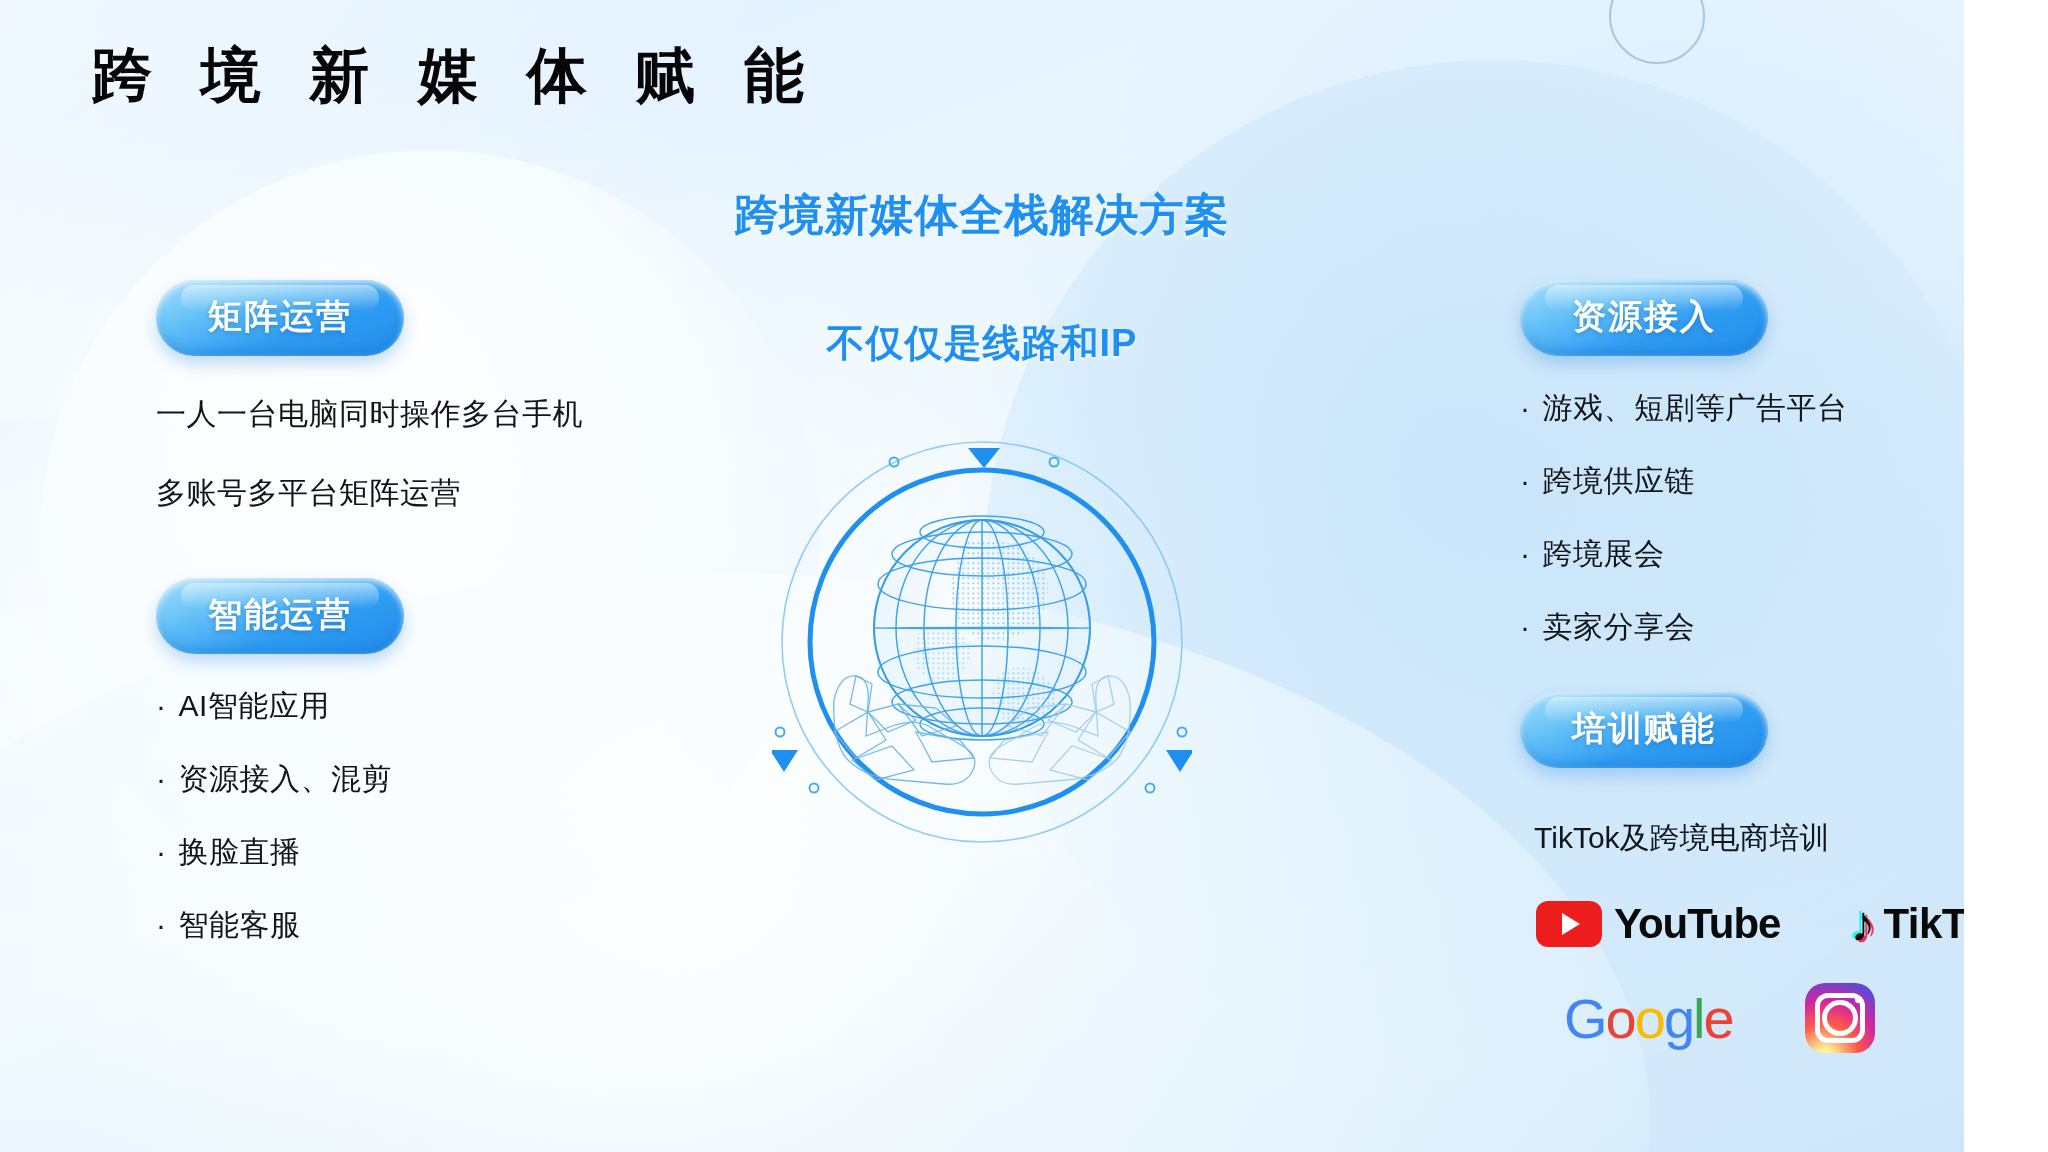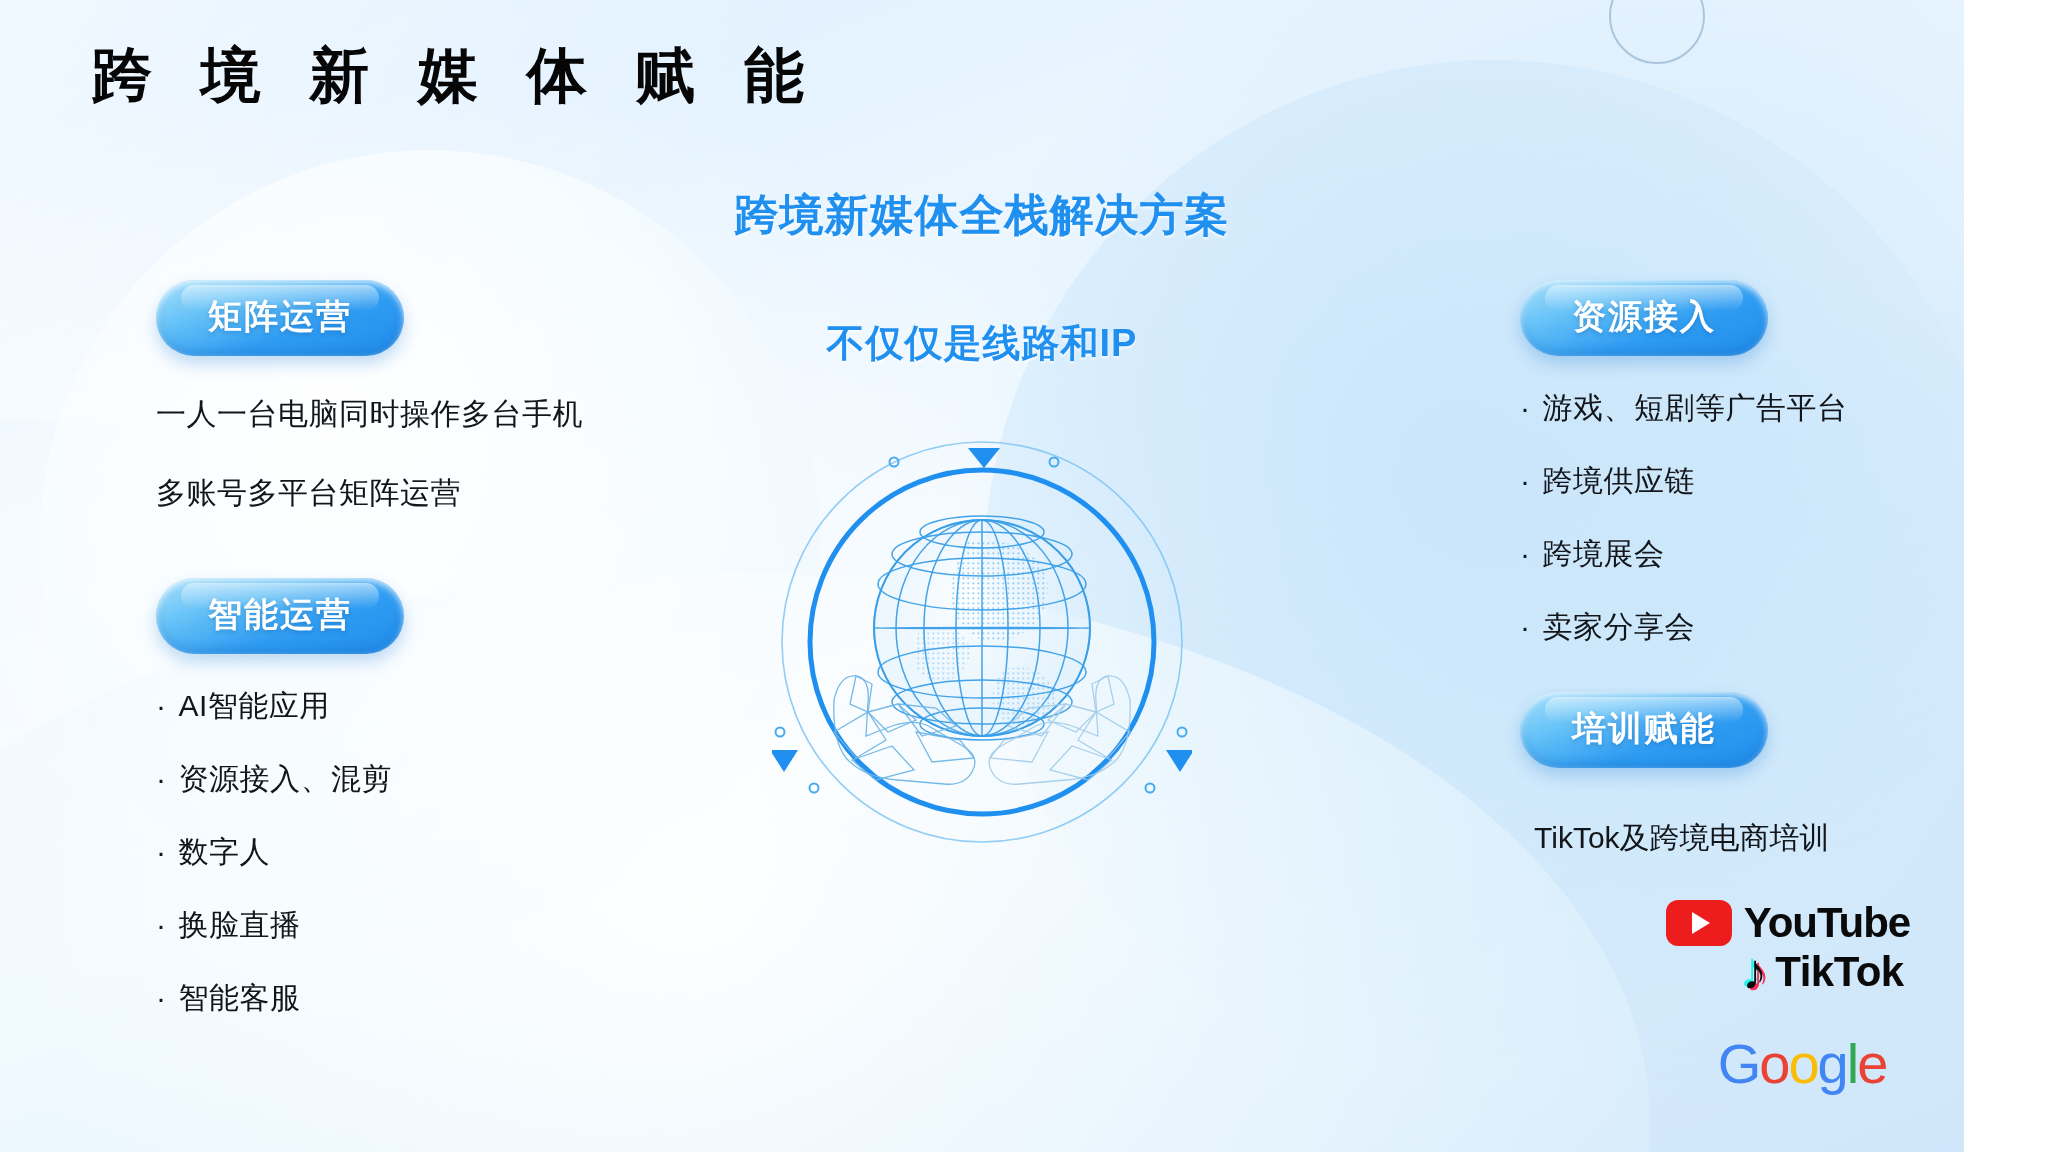--- a/index.html
+++ b/index.html
@@ -162,21 +162,20 @@
     margin-left: 14px;
     white-space: nowrap;
   }
 
   
   .logo-row {
     display: flex;
     align-items: center;
     margin-top: 40px;
     margin-left: 16px;
-    flex-direction: column;
   }
   .logo-row.second { margin-top: 34px; margin-left: 44px; gap: 72px; }
 
   .yt-logo { display: flex; align-items: center; gap: 12px; }
   .yt-badge {
     width: 66px; height: 46px;
     background: #ee1d1d;
     border-radius: 12px;
     display: flex; align-items: center; justify-content: center;
   }
@@ -353,23 +352,20 @@
 
     <div class="pill">智能运营</div>
 
     <div class="bullet-line">
       <span class="dot">·</span><span>AI智能应用</span>
     </div>
     <div class="bullet-line">
       <span class="dot">·</span><span>资源接入、混剪</span>
     </div>
     <div class="bullet-line">
-      <span class="dot">·</span><span>数字人</span>
-    </div>
-    <div class="bullet-line">
       <span class="dot">·</span><span>换脸直播</span>
     </div>
     <div class="bullet-line">
       <span class="dot">·</span><span>智能客服</span>
     </div>
   </div>
 
   <div class="col col-right">
 
     <div class="pill">资源接入</div>

